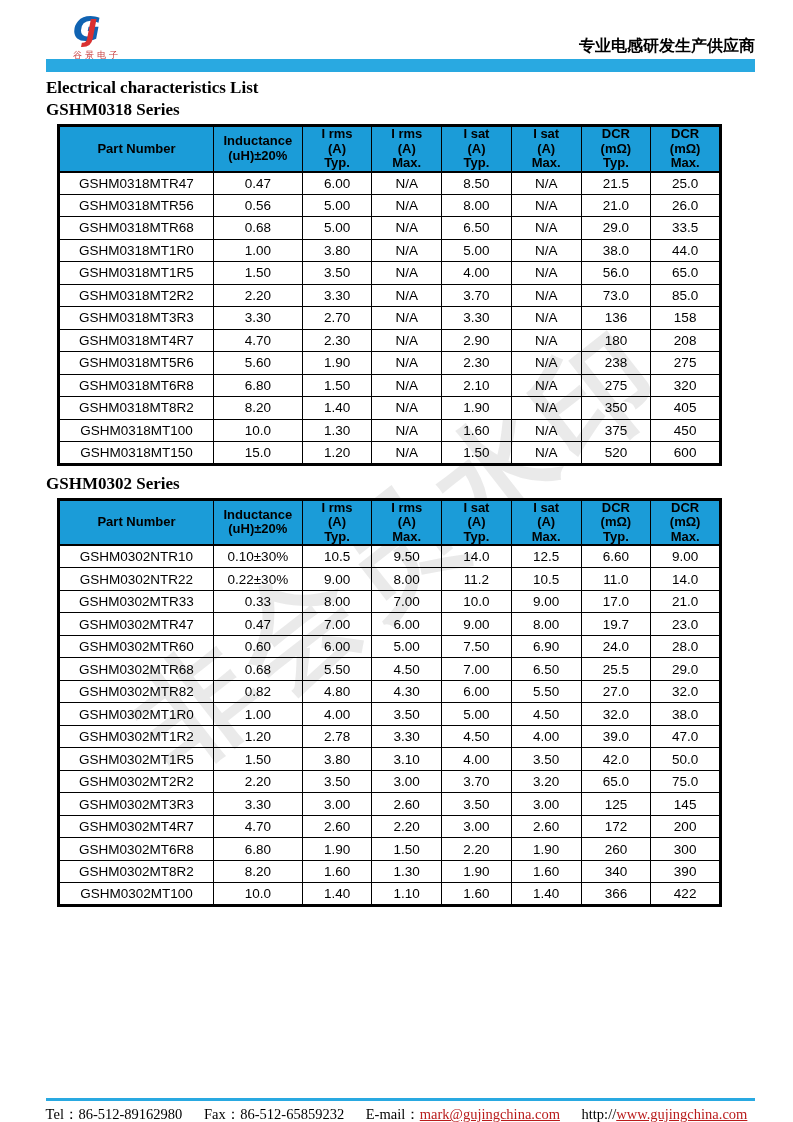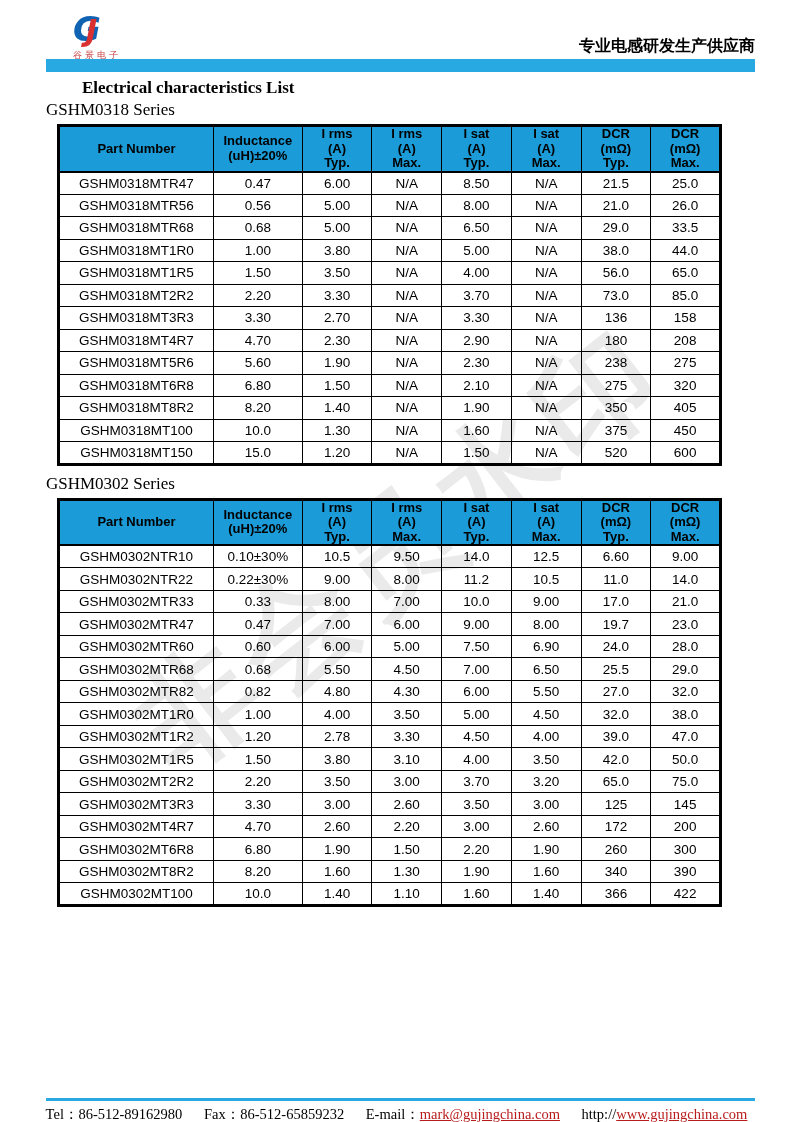--- a/index.html
+++ b/index.html
@@ -29,24 +29,24 @@
     position:absolute; right:38px; top:36px;
     font-size:16px; font-weight:bold; color:#000;
     font-family:Liberation Mono, monospace;
     text-align:center;
   }
   .top-bar { position:absolute; left:46px; top:59px; width:709px; height:13px; }
   
   .content { position:absolute; left:46px; top:78px; width:676px; z-index:1; }
   .page-title {
     font-family:"Liberation Serif", serif; font-weight:bold;
-    font-size:17px; color:#000; margin-bottom:2px;margin-left:36px;
+    font-size:17px; color:#000; margin-bottom:2px;
   }
   .section-title {
-    font-family:"Liberation Serif", serif; font-weight:normal;
+    font-family:"Liberation Serif", serif; font-weight:bold;
     font-size:17px; color:#000; margin:2px 0 4px 0;
   }
   .sec2-title { margin-top:8px; }
   table.spec {
     border-collapse:collapse; width:665px; margin-left:11px;
     background:transparent; table-layout:fixed;
     border:3px solid #000;
   }
   table.spec th, table.spec td {
     border:1.5px solid #000; text-align:center; vertical-align:middle;

